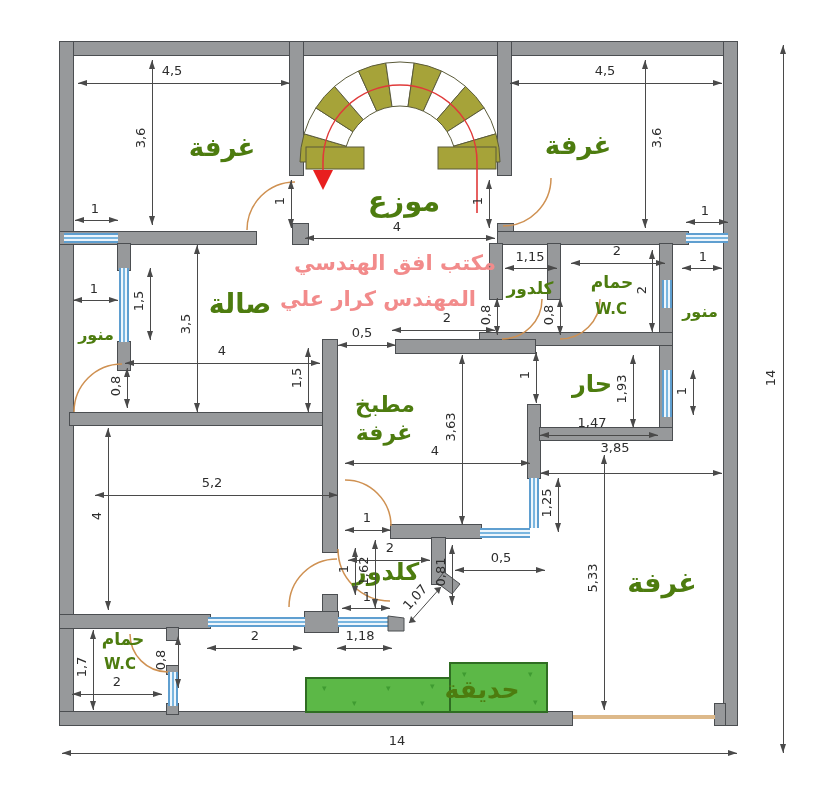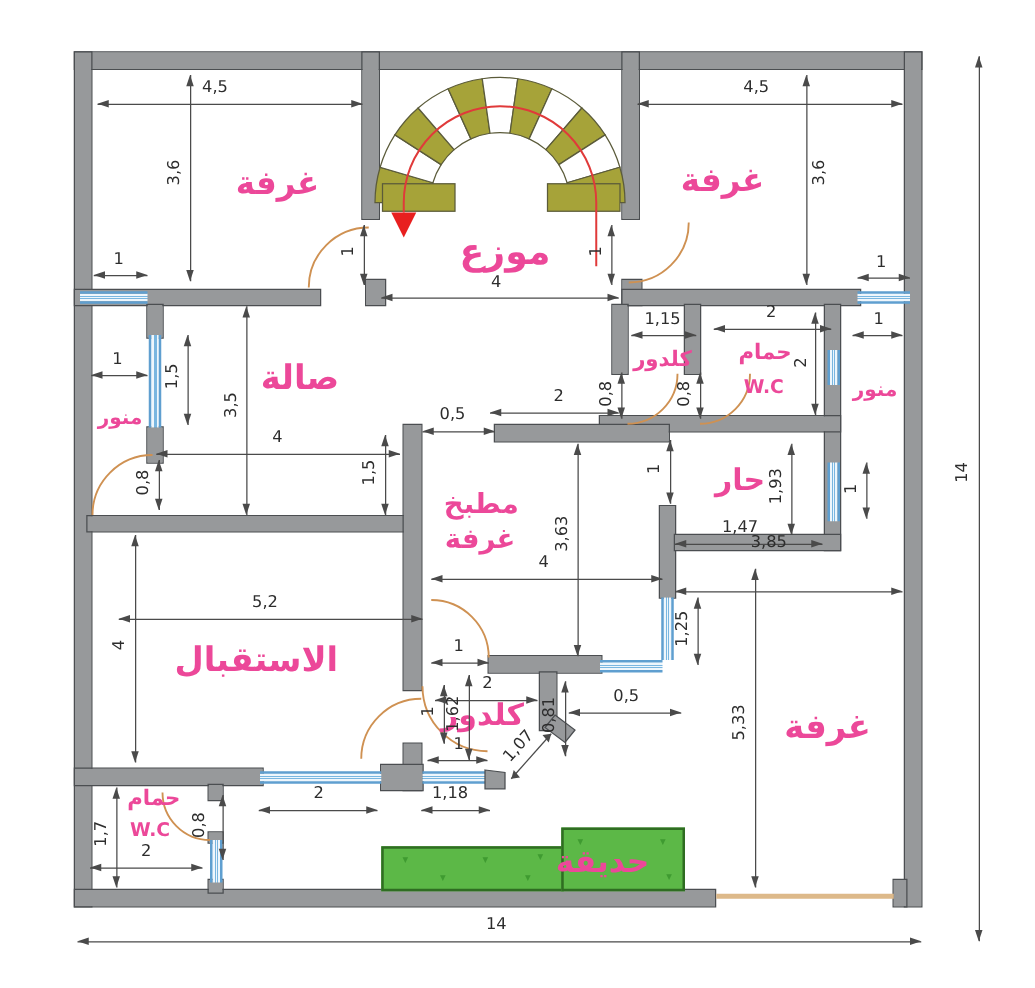--- a/index.html
+++ b/index.html
@@ -19,21 +19,21 @@
   .dim.h::after{content:"";position:absolute;right:0;top:-4px;width:0;height:0;
     border-top:3.5px solid transparent;border-bottom:3.5px solid transparent;border-left:9px solid #4a4a4a;}
   .dim.v{border-left:1px solid #4a4a4a;width:0;}
   .dim.v::before{content:"";position:absolute;top:0;left:-4px;width:0;height:0;
     border-left:3.5px solid transparent;border-right:3.5px solid transparent;border-bottom:9px solid #4a4a4a;}
   .dim.v::after{content:"";position:absolute;bottom:0;left:-4px;width:0;height:0;
     border-left:3.5px solid transparent;border-right:3.5px solid transparent;border-top:9px solid #4a4a4a;}
   .dlab{position:absolute;font-size:13px;color:#2d2d2d;transform:translate(-50%,-50%);white-space:nowrap;}
   .dlab.rot{transform:translate(-50%,-50%) rotate(-90deg);}
   .dlab.diag{transform:translate(-50%,-50%) rotate(-48deg);}
-  .rlab{position:absolute;transform:translate(-50%,-50%);font-weight:bold;color:#ec4899;white-space:nowrap;}
+  .rlab{position:absolute;transform:translate(-50%,-50%);font-weight:bold;color:#4d7c0f;white-space:nowrap;}
   .wm{position:absolute;transform:translate(-50%,-50%);color:#f28b8b;font-weight:bold;
       font-size:21px;white-space:nowrap;}
   svg{position:absolute;left:0;top:0;}
 </style>
 </head>
 <body>
 
 <div id="plan">
 
   <div class="wall" style="left:60px;top:42px;width:677px;height:13px"></div>
@@ -131,27 +131,28 @@
   <div class="rlab" style="left:404px;top:201px;font-size:29px">موزع</div>
   <div class="rlab" style="left:240px;top:303px;font-size:27px">صالة</div>
   <div class="rlab" style="left:530px;top:288px;font-size:17px">كلدور</div>
   <div class="rlab" style="left:612px;top:282px;font-size:17px">حمام</div>
   <div class="rlab" style="left:611px;top:309px;font-size:15px">W.C</div>
   <div class="rlab" style="left:700px;top:311px;font-size:16px">منور</div>
   <div class="rlab" style="left:96px;top:334px;font-size:16px">منور</div>
   <div class="rlab" style="left:592px;top:384px;font-size:24px">حار</div>
   <div class="rlab" style="left:385px;top:404px;font-size:22px">مطبخ</div>
   <div class="rlab" style="left:384px;top:432px;font-size:22px">غرفة</div>
-  <div class="rlab" style="left:205px;top:528px;font-size:27px">الاستقبال</div>
   <div class="rlab" style="left:386px;top:572px;font-size:24px">كلدور</div>
   <div class="rlab" style="left:662px;top:582px;font-size:27px">غرفة</div>
   <div class="rlab" style="left:123px;top:639px;font-size:17px">حمام</div>
   <div class="rlab" style="left:120px;top:664px;font-size:15px">W.C</div>
   <div class="rlab" style="left:482px;top:689px;font-size:25px">حديقة</div>
 
+  <div class="wm" style="left:395px;top:263px">مكتب افق الهندسي</div>
+  <div class="wm" style="left:378px;top:299px">المهندس كرار علي</div>
 
   <div class="dim h" style="left:78px;top:83px;width:212px"></div>
   <span class="dlab" style="left:172px;top:70px">4,5</span>
   <div class="dim h" style="left:510px;top:83px;width:212px"></div>
   <span class="dlab" style="left:605px;top:70px">4,5</span>
   <div class="dim h" style="left:75px;top:220px;width:43px"></div>
   <span class="dlab" style="left:95px;top:208px">1</span>
   <div class="dim h" style="left:686px;top:222px;width:42px"></div>
   <span class="dlab" style="left:705px;top:210px">1</span>
   <div class="dim h" style="left:305px;top:238px;width:190px"></div>
@@ -168,21 +169,21 @@
   <span class="dlab" style="left:222px;top:350px">4</span>
   <div class="dim h" style="left:338px;top:345px;width:58px"></div>
   <span class="dlab" style="left:362px;top:332px">0,5</span>
   <div class="dim h" style="left:392px;top:330px;width:103px"></div>
   <span class="dlab" style="left:447px;top:317px">2</span>
   <div class="dim h" style="left:345px;top:463px;width:185px"></div>
   <span class="dlab" style="left:435px;top:450px">4</span>
   <div class="dim h" style="left:540px;top:435px;width:118px"></div>
   <span class="dlab" style="left:592px;top:422px">1,47</span>
   <div class="dim h" style="left:540px;top:473px;width:182px"></div>
-  <span class="dlab" style="left:615px;top:434px">3,85</span>
+  <span class="dlab" style="left:615px;top:447px">3,85</span>
   <div class="dim h" style="left:95px;top:495px;width:243px"></div>
   <span class="dlab" style="left:212px;top:482px">5,2</span>
   <div class="dim h" style="left:348px;top:560px;width:82px"></div>
   <span class="dlab" style="left:390px;top:547px">2</span>
   <div class="dim h" style="left:455px;top:570px;width:90px"></div>
   <span class="dlab" style="left:501px;top:557px">0,5</span>
   <div class="dim h" style="left:342px;top:608px;width:48px"></div>
   <span class="dlab" style="left:367px;top:596px">1</span>
   <div class="dim h" style="left:345px;top:530px;width:46px"></div>
   <span class="dlab" style="left:367px;top:517px">1</span>

